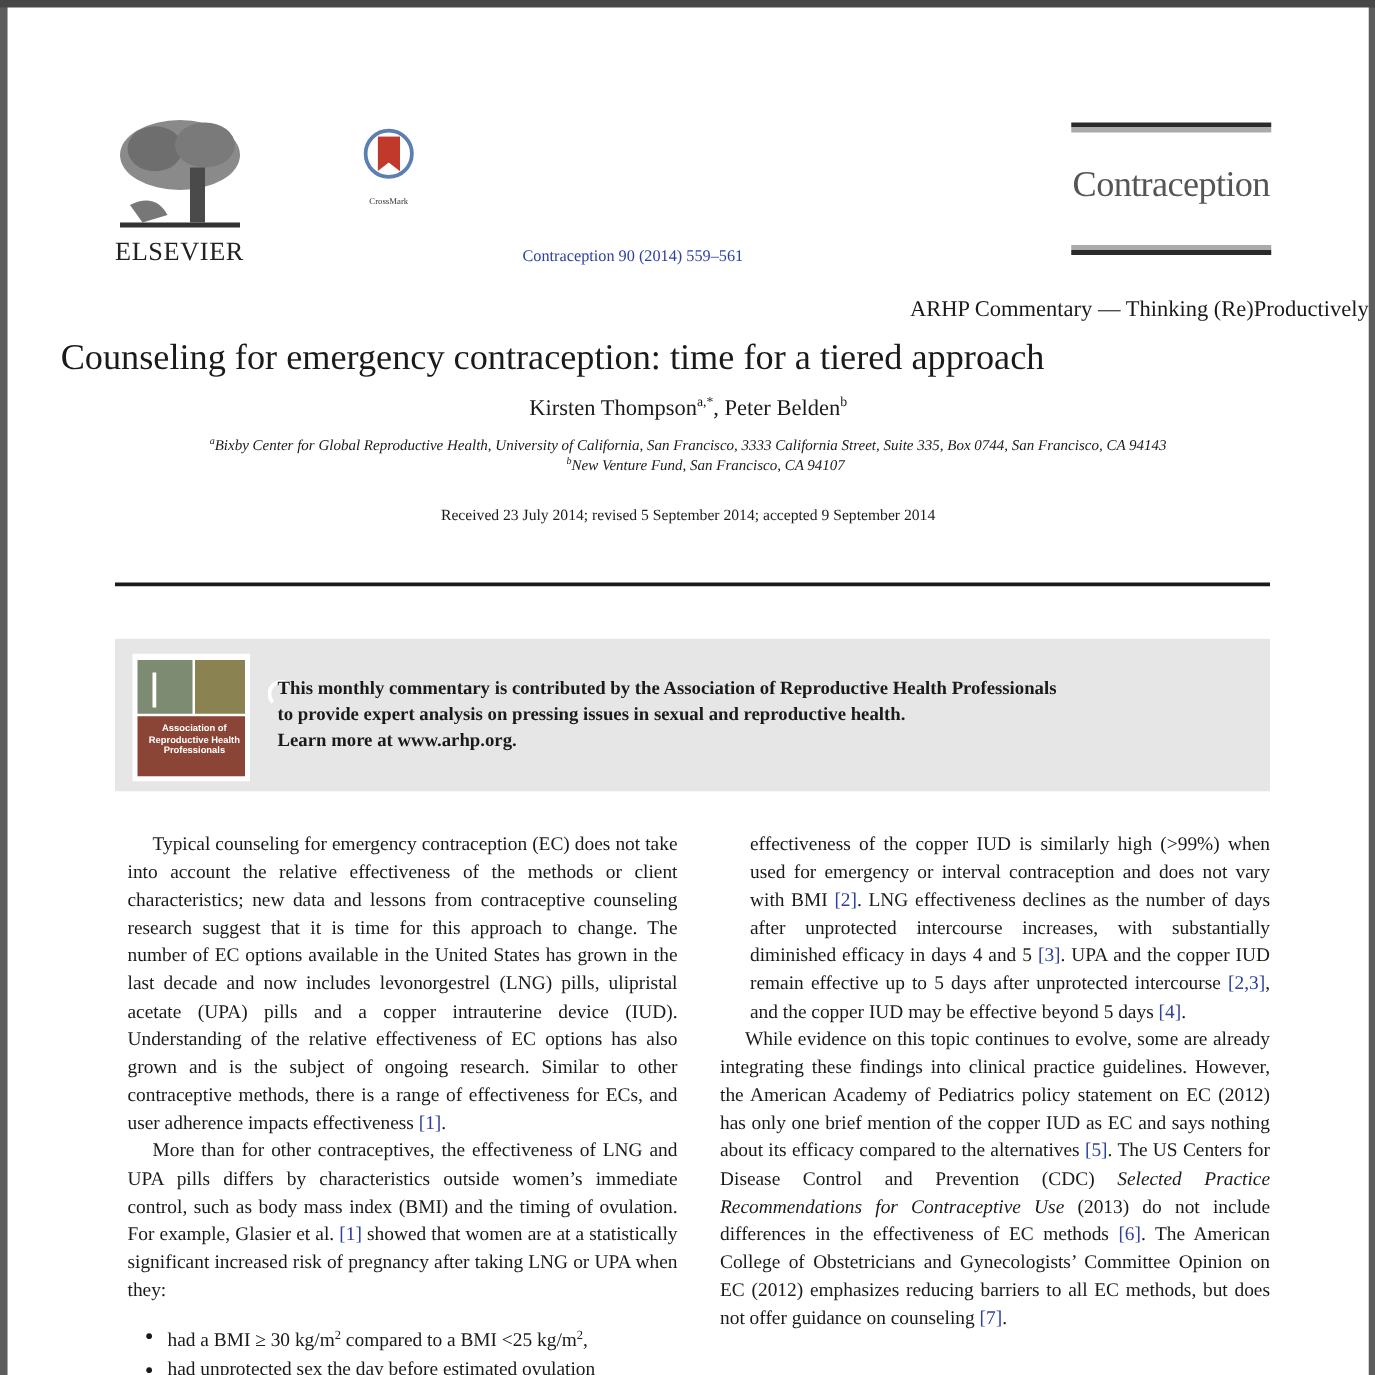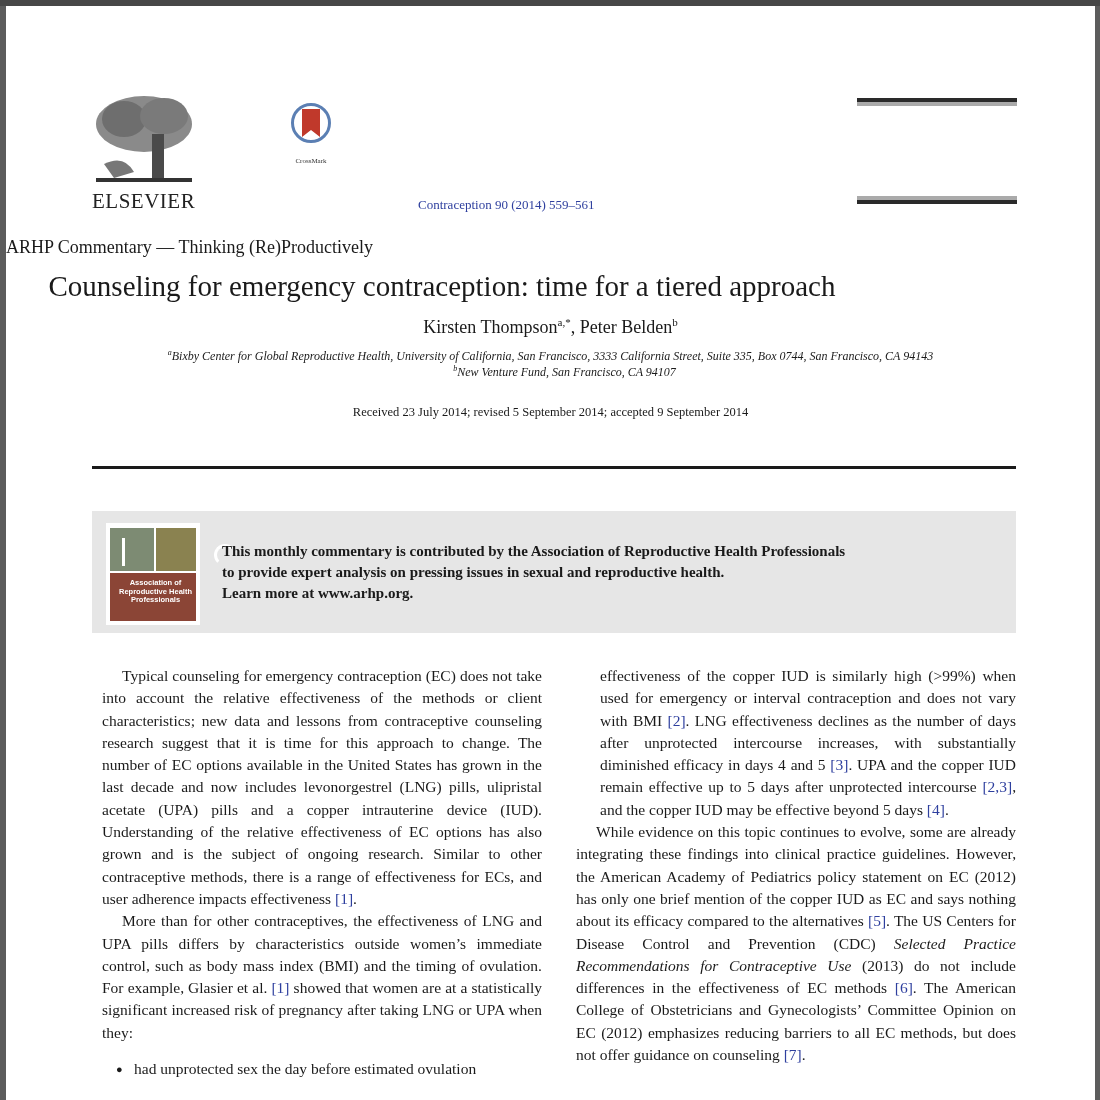--- a/index.html
+++ b/index.html
@@ -19,21 +19,21 @@
   .crossmark-bookmark { width: 18px; height: 28px; background: #c0392b; clip-path: polygon(0 0,100% 0,100% 100%,50% 75%,0 100%); }
   .crossmark-label { font-size: 7px; color: #333; margin-top: 14px; }
   .citation { position: absolute; left: 412px; top: 191px; font-size: 13px; color: #2e3f9e; }
 
   .journal-box { position: absolute; left: 851px; top: 88px; width: 160px; height: 116px; }
   .journal-rule { position: absolute; left: 0; width: 160px; height: 8px; }
   .journal-rule.top { top: 4px; background: linear-gradient(#2a2a2a 0 50%, #aaa 50% 100%); }
   .journal-rule.bottom { top: 102px; background: linear-gradient(#aaa 0 50%, #2a2a2a 50% 100%); }
   .journal-name { position: absolute; left: 0; width: 160px; top: 38px; text-align: center; font-size: 29px; color: #555; letter-spacing: -0.5px; }
 
-  .series { position: absolute; left: 0; width: 1089px; top: 231px; text-align: left; font-size: 18px; }
+  .series { position: absolute; left: 0; width: 1089px; top: 231px; text-align: right; font-size: 18px; }
   .title { position: absolute; left: 0; width: 872px; top: 264px; text-align: center; font-size: 29px; }
   .authors { position: absolute; left: 0; width: 1089px; top: 310px; text-align: center; font-size: 18px; }
   .authors sup { font-size: 11px; }
   .affil { position: absolute; left: 0; width: 1089px; text-align: center; font-size: 12px; font-style: italic; }
   .affil.a { top: 342px; }
   .affil.b { top: 358px; padding-left: 28px; }
   .affil sup { font-size: 8px; }
   .received { position: absolute; left: 0; width: 1089px; top: 399px; text-align: center; font-size: 12.5px; }
 
   .rule { position: absolute; left: 86px; top: 460px; width: 924px; height: 3px; background: #1a1a1a; }
@@ -85,20 +85,21 @@
     <div class="crossmark-circle">
         <div class="crossmark-bookmark"></div>
       </div>
     <div class="crossmark-label">CrossMark</div>
   </div>
 
   <div class="citation">Contraception 90 (2014) 559–561</div>
 
   <div class="journal-box">
     <div class="journal-rule top"></div>
+    <div class="journal-name">Contraception</div>
     <div class="journal-rule bottom"></div>
   </div>
 
   <div class="series">ARHP Commentary — Thinking (Re)Productively</div>
   <div class="title">Counseling for emergency contraception: time for a tiered approach</div>
 
   <div class="authors">
     <span>Kirsten Thompson</span><sup>a,*</sup><span>, </span><span>Peter Belden</span><sup>b</sup>
   </div>
 
@@ -123,20 +124,21 @@
       <div>This monthly commentary is contributed by the Association of Reproductive Health Professionals</div>
       <div>to provide expert analysis on pressing issues in sexual and reproductive health.</div>
       <div>Learn more at www.arhp.org.</div>
     </div>
   </div>
 
   <div class="col left">
     <p><span>Typical counseling for emergency contraception (EC) does not take into account the relative effectiveness of the methods or client characteristics; new data and lessons from contraceptive counseling research suggest that it is time for this approach to change. The number of EC options available in the United States has grown in the last decade and now includes levonorgestrel (LNG) pills, ulipristal acetate (UPA) pills and a copper intrauterine device (IUD). Understanding of the relative effectiveness of EC options has also grown and is the subject of ongoing research. Similar to other contraceptive methods, there is a range of effectiveness for ECs, and user adherence impacts effectiveness </span><span class="ref">[1]</span><span>.</span></p>
     <p><span>More than for other contraceptives, the effectiveness of LNG and UPA pills differs by characteristics outside women’s immediate control, such as body mass index (BMI) and the timing of ovulation. For example, Glasier et al. </span><span class="ref">[1]</span><span> showed that women are at a statistically significant increased risk of pregnancy after taking LNG or UPA when they:</span></p>
     <ul class="bullets">
+      <li><span>had a BMI ≥ 30 kg/m</span><sup>2</sup><span> compared to a BMI &lt;25 kg/m</span><sup>2</sup><span>,</span></li>
       <li><span>had unprotected sex the day before estimated ovulation</span></li>
     </ul>
   </div>
 
   <div class="col right">
     <p class="cont"><span>effectiveness of the copper IUD is similarly high (&gt;99%) when used for emergency or interval contraception and does not vary with BMI </span><span class="ref">[2]</span><span>. LNG effectiveness declines as the number of days after unprotected intercourse increases, with substantially diminished efficacy in days 4 and 5 </span><span class="ref">[3]</span><span>. UPA and the copper IUD remain effective up to 5 days after unprotected intercourse </span><span class="ref">[2,3]</span><span>, and the copper IUD may be effective beyond 5 days </span><span class="ref">[4]</span><span>.</span></p>
     <p><span>While evidence on this topic continues to evolve, some are already integrating these findings into clinical practice guidelines. However, the American Academy of Pediatrics policy statement on EC (2012) has only one brief mention of the copper IUD as EC and says nothing about its efficacy compared to the alternatives </span><span class="ref">[5]</span><span>. The US Centers for Disease Control and Prevention (CDC) </span><i>Selected Practice Recommendations for Contraceptive Use</i><span> (2013) do not include differences in the effectiveness of EC methods </span><span class="ref">[6]</span><span>. The American College of Obstetricians and Gynecologists’ Committee Opinion on EC (2012) emphasizes reducing barriers to all EC methods, but does not offer guidance on counseling </span><span class="ref">[7]</span><span>.</span></p>
   </div>
 
 </div>

